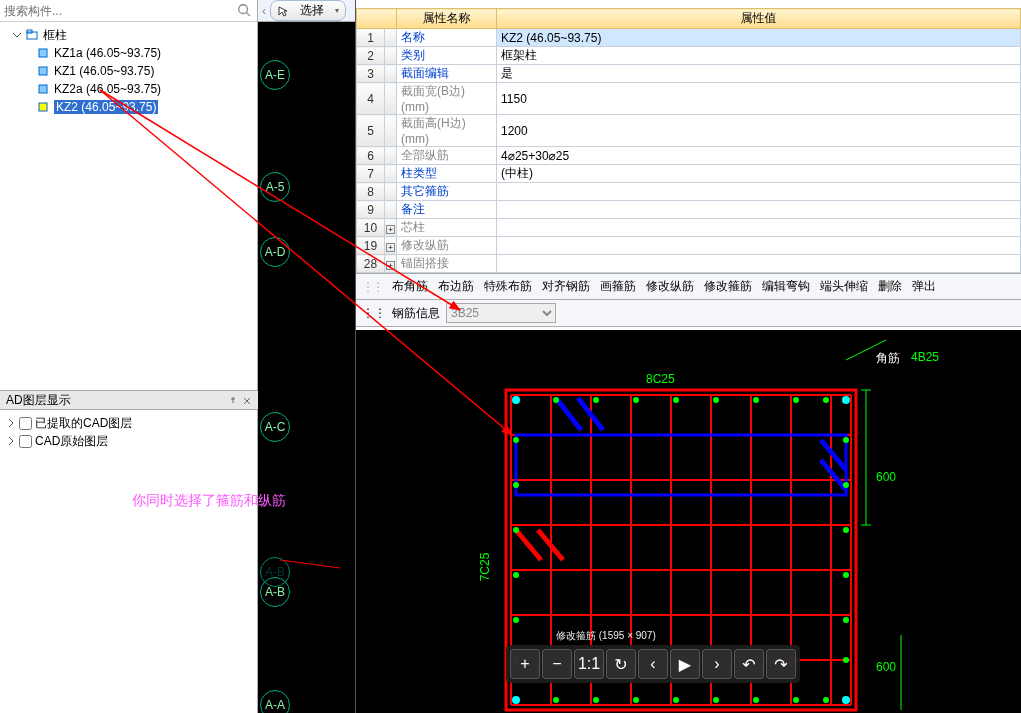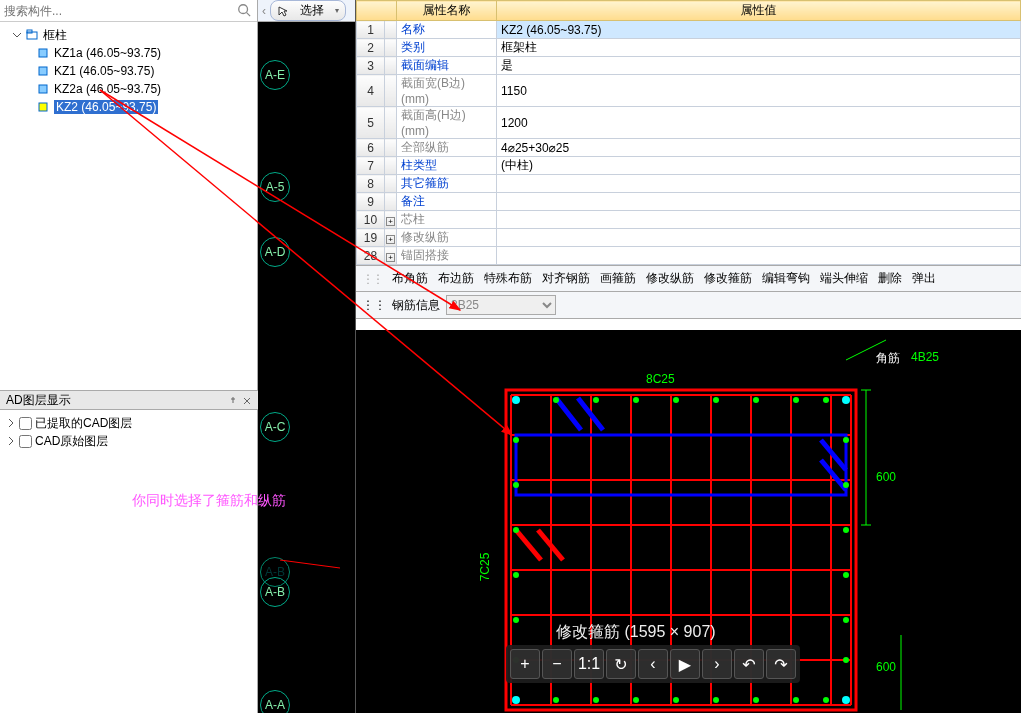--- a/index.html
+++ b/index.html
@@ -28,21 +28,21 @@
 .mid-col { position: absolute; left: 258px; top: 0; width: 98px; height: 713px; background: #000; border-right: 1px solid #555; }
 .mid-top { height: 22px; background: #eef3fb; border-bottom: 1px solid #aaa; display: flex; align-items: center; padding: 0 4px; gap: 4px; }
 .mid-top .sel-btn { background: linear-gradient(#fdfdfd,#e8e8e8); border: 1px solid #a8b8d8; border-radius: 8px; padding: 1px 6px; display: flex; align-items: center; gap: 11px; }
 .mid-canvas { position: relative; height: 691px; }
 .axis-label { position: absolute; color: #86efac; font-size: 13px; }
 .axis-label.blur { color: #044; filter: blur(0.5px); opacity: 0.8; }
 .axis-circ { border: 1px solid #0a8; border-radius: 50%; width: 30px; height: 30px; display: flex; align-items: center; justify-content: center; }
 
 .right-col { position: absolute; left: 356px; top: 0; width: 665px; height: 713px; background: #fff; }
 .prop-title { height: 22px; background: linear-gradient(#fbfcfd,#d9e4f1); border-bottom: 1px solid #9ab; display: flex; align-items: center; padding: 0 8px; font-weight: normal; }
-.prop-table { width: 100%; border-collapse: collapse; }
+.prop-table { width: 100%; border-collapse: collapse; margin-top: 8px; }
 .prop-table th { background: linear-gradient(#fff4d0,#ffdc8c); border: 1px solid #d8c070; height: 20px; font-weight: normal; }
 .prop-table td { border: 1px solid #c8d0dc; height: 18px; padding: 0 4px; }
 .prop-table td.rownum { background: linear-gradient(#fdfdfd,#e8e8e8); text-align: center; width: 28px; color: #333; }
 .prop-table td.pname { width: 100px; color: #0040d0; }
 .prop-table td.pname.gray { color: #888; }
 .prop-table tr.hl td.pval { background: #cfe8ff; }
 .prop-table td.plusbox { width: 12px; padding:0; text-align:center; background: linear-gradient(#fdfdfd,#e8e8e8);}
 .plusbox-inner { width:9px; height:9px; border:1px solid #888; display:inline-flex; align-items:center; justify-content:center; font-size:8px; line-height:1; }
 
 .toolbar-sec { border-top: 1px solid #aaa; border-bottom: 1px solid #aaa; padding: 4px 6px; background: #f4f6f9; display: flex; gap: 10px; align-items: center; flex-wrap: wrap; }
@@ -51,21 +51,21 @@
 .rebar-row { border-bottom: 1px solid #aaa; padding: 3px 6px; background: #f4f6f9; display: flex; gap: 6px; align-items: center; }
 .rebar-row select { width: 110px; height: 20px; border: 1px solid #aaa; color: #888; }
 
 .canvas-area { position: absolute; left: 0; top: 330px; right: 0; bottom: 0; background: #000; overflow: hidden; }
 .section-svg { position: absolute; left: 0; top: 0; }
 .dim-label { position: absolute; color: #0f0; font-size: 12px; }
 .annotation { position: absolute; color: #f5f; font-size: 14px; white-space: nowrap; }
 
 .viewer-bar { position: absolute; bottom: 30px; left: 150px; display: flex; background: rgba(30,30,30,0.9); border-radius: 4px; padding: 4px; gap: 2px; }
 .viewer-btn { width: 30px; height: 30px; border: 1px solid #555; border-radius: 3px; display: flex; align-items: center; justify-content: center; color: #fff; font-size: 16px; background: rgba(50,50,50,0.8); }
-.viewer-caption { position: absolute; bottom: 70px; left: 200px; color: #eee; font-size: 16px; }
+.viewer-caption { position: absolute; bottom: 70px; left: 200px; color: #eee; font-size: 10px; }
 
 .arrow-line { position: absolute; pointer-events: none; }
 </style>
 </head>
 <body>
 
 <div class="left-col">
   <div class="search-bar">
     <input type="text" placeholder="搜索构件..." style="">
     <span class="sicon">

